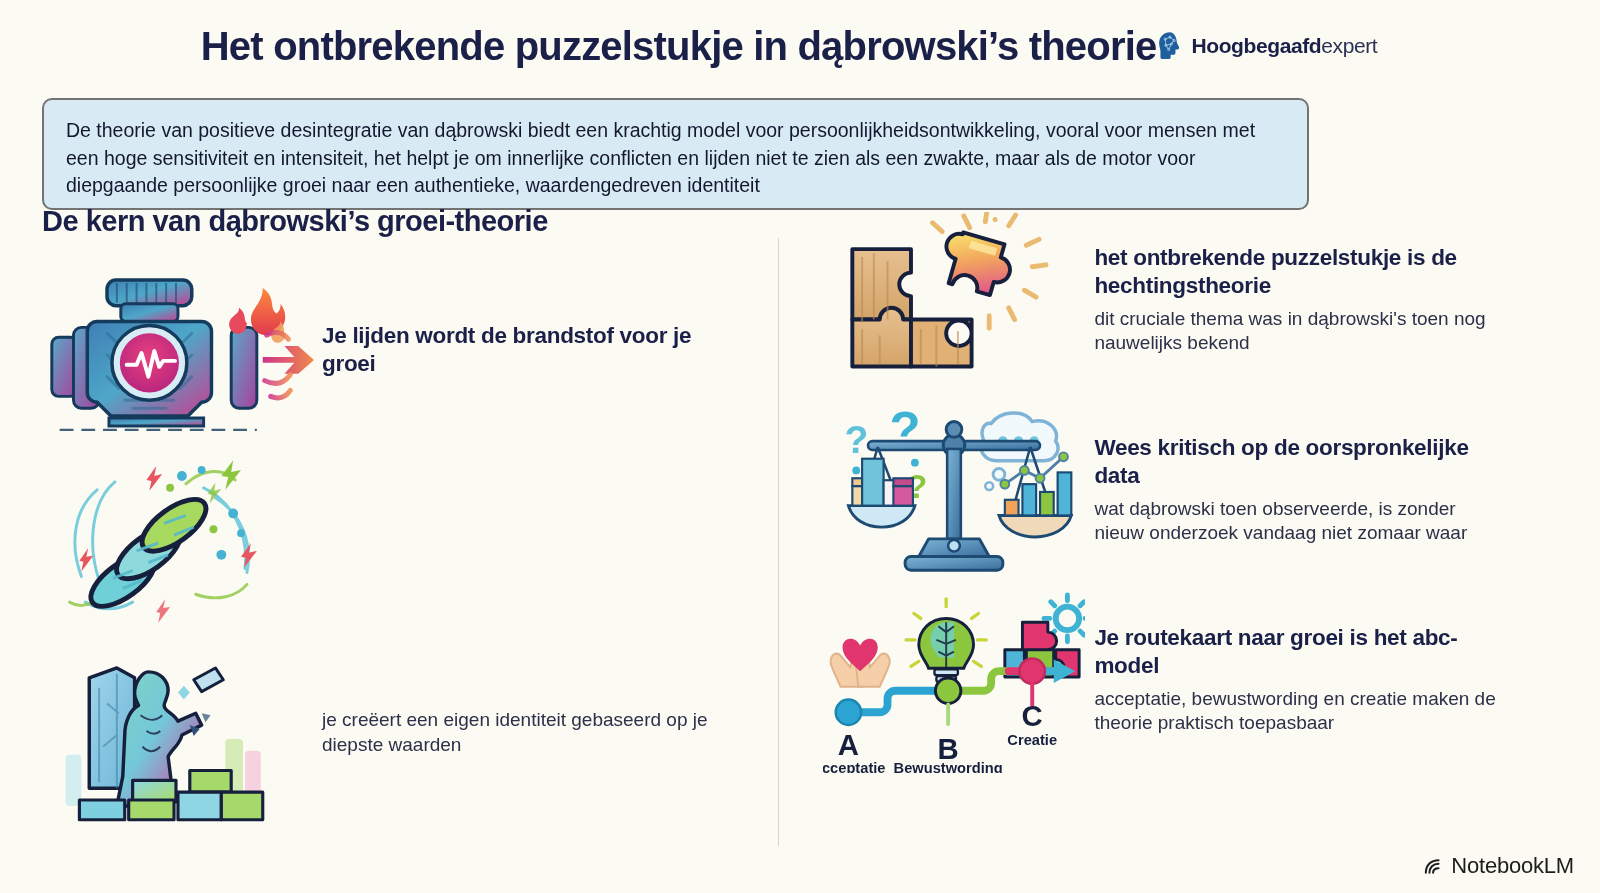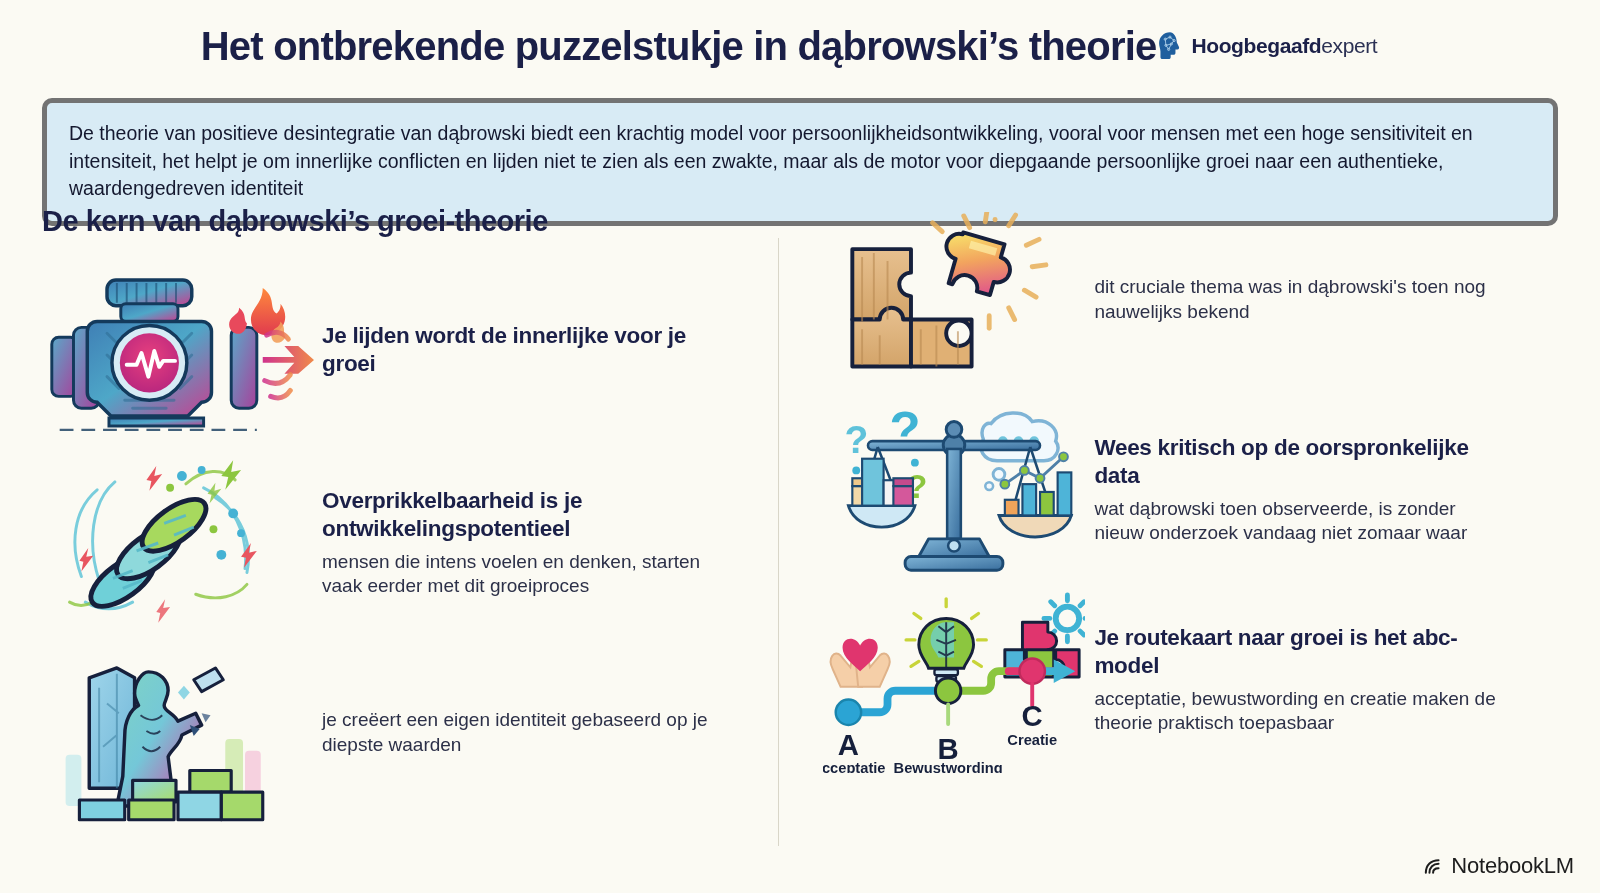--- a/index.html
+++ b/index.html
@@ -58,25 +58,25 @@
     white-space: nowrap;
   }
   .brand-text b { font-weight: 700; }
   .brand-text span { font-weight: 400; color:#2b3154; }
 
   
   .intro {
     position: absolute;
     left: 42px;
     top: 98px;
-    width: 1516px;
+    width: 1267px;
     background: #d8ebf5;
-    border: 5px solid #737373;
+    border: 2px solid #737373;
     border-radius: 10px;
-    padding: 17px 22px 18px 22px;
+    padding: 17px 22px 8px 22px;
     box-sizing: border-box;
   }
   .intro p {
     margin: 0;
     font-size: 19.5px;
     line-height: 1.42;
     color: #14182f;
     font-weight: 400;
   }
 
@@ -260,21 +260,21 @@
 
             <path d="M228 94 h32 l-10 -11 h14 l16 14 l-16 14 h-14 l10 -11 h-32 z" fill="url(#arrowGrad)"></path>
             <g stroke="url(#arrowGrad)" stroke-width="5" stroke-linecap="round" fill="none" opacity=".85">
               <path d="M232 72 c10 -6 18 -2 22 4"></path>
               <path d="M230 118 c12 6 20 2 26 -6"></path>
               <path d="M236 134 c10 4 16 0 20 -6"></path>
             </g>
           </svg>
         </div>
         <div class="item-text">
-          <h3 class="item-title">Je lijden wordt de innerlijke voor je groei</h3>
+          <h3 class="item-title">Je lijden wordt de brandstof voor je groei</h3>
         </div>
       </div>
 
       <div class="item">
         <div class="item-art">
           <svg viewBox="0 0 280 180" width="276" height="178">
             <g stroke="#63c6d8" stroke-width="3" fill="none" stroke-linecap="round" opacity=".85">
               <path d="M60 36 C36 56 32 92 44 124"></path>
               <path d="M78 28 C54 48 50 92 62 128"></path>
               <path d="M96 150 C78 160 62 158 48 150"></path>
@@ -311,24 +311,20 @@
                 <circle cx="166" cy="16" r="4"></circle>
               <circle cx="198" cy="60" r="5"></circle>
                 <circle cx="206" cy="80" r="4"></circle>
               <circle cx="186" cy="102" r="5"></circle>
             </g>
             <g fill="#8cc63f">
               <circle cx="134" cy="34" r="4"></circle>
                 <circle cx="178" cy="76" r="4"></circle>
             </g>
           </svg>
-        </div>
-        <div class="item-text">
-          <h3 class="item-title">Overprikkelbaarheid is je ontwikkelingspotentieel</h3>
-          <p class="item-desc">mensen die intens voelen en denken, starten vaak eerder met dit groeiproces</p>
         </div>
       </div>
 
       <div class="item">
         <div class="item-art">
           <svg viewBox="0 0 280 180" width="276" height="178">
             <defs>
               <linearGradient id="stoneGrad" x1="0" y1="0" x2="1" y2="1">
                 <stop offset="0%" stop-color="#9fd5ea"></stop>
                   <stop offset="100%" stop-color="#6fb6d8"></stop>
@@ -423,20 +419,21 @@
               <path d="M208 34 l13 -6"></path>
                 <path d="M214 56 l14 -2"></path>
               <path d="M206 80 l12 7"></path>
                 <path d="M190 98 l6 12"></path>
               <path d="M170 106 l0 13"></path>
                 <path d="M122 20 l-10 -9"></path>
             </g>
           </svg>
         </div>
         <div class="item-text">
+          <h3 class="item-title">het ontbrekende puzzelstukje is de hechtingstheorie</h3>
           <p class="item-desc">dit cruciale thema was in dąbrowski's toen nog nauwelijks bekend</p>
         </div>
       </div>
 
       <div class="item">
         <div class="item-art">
           <svg viewBox="0 0 268 180" width="262" height="176">
             <defs>
               <linearGradient id="metal" x1="0" y1="0" x2="1" y2="1">
                 <stop offset="0%" stop-color="#7fb4d6"></stop>

